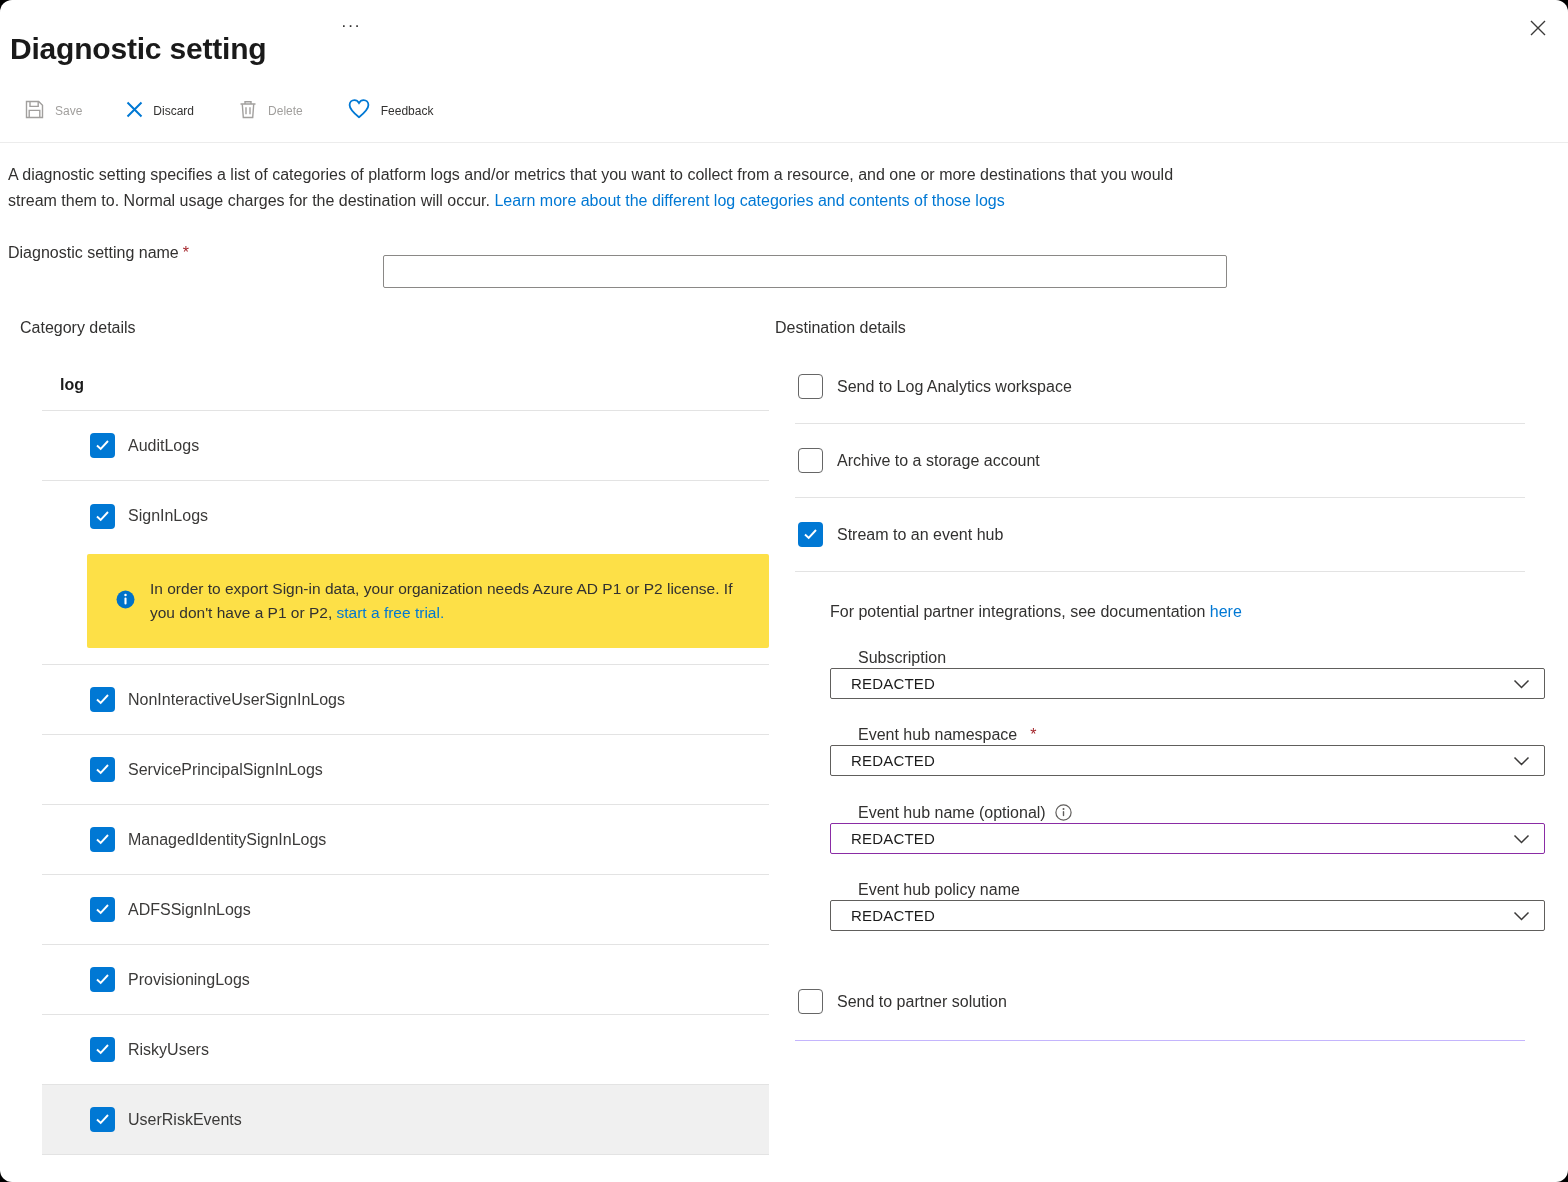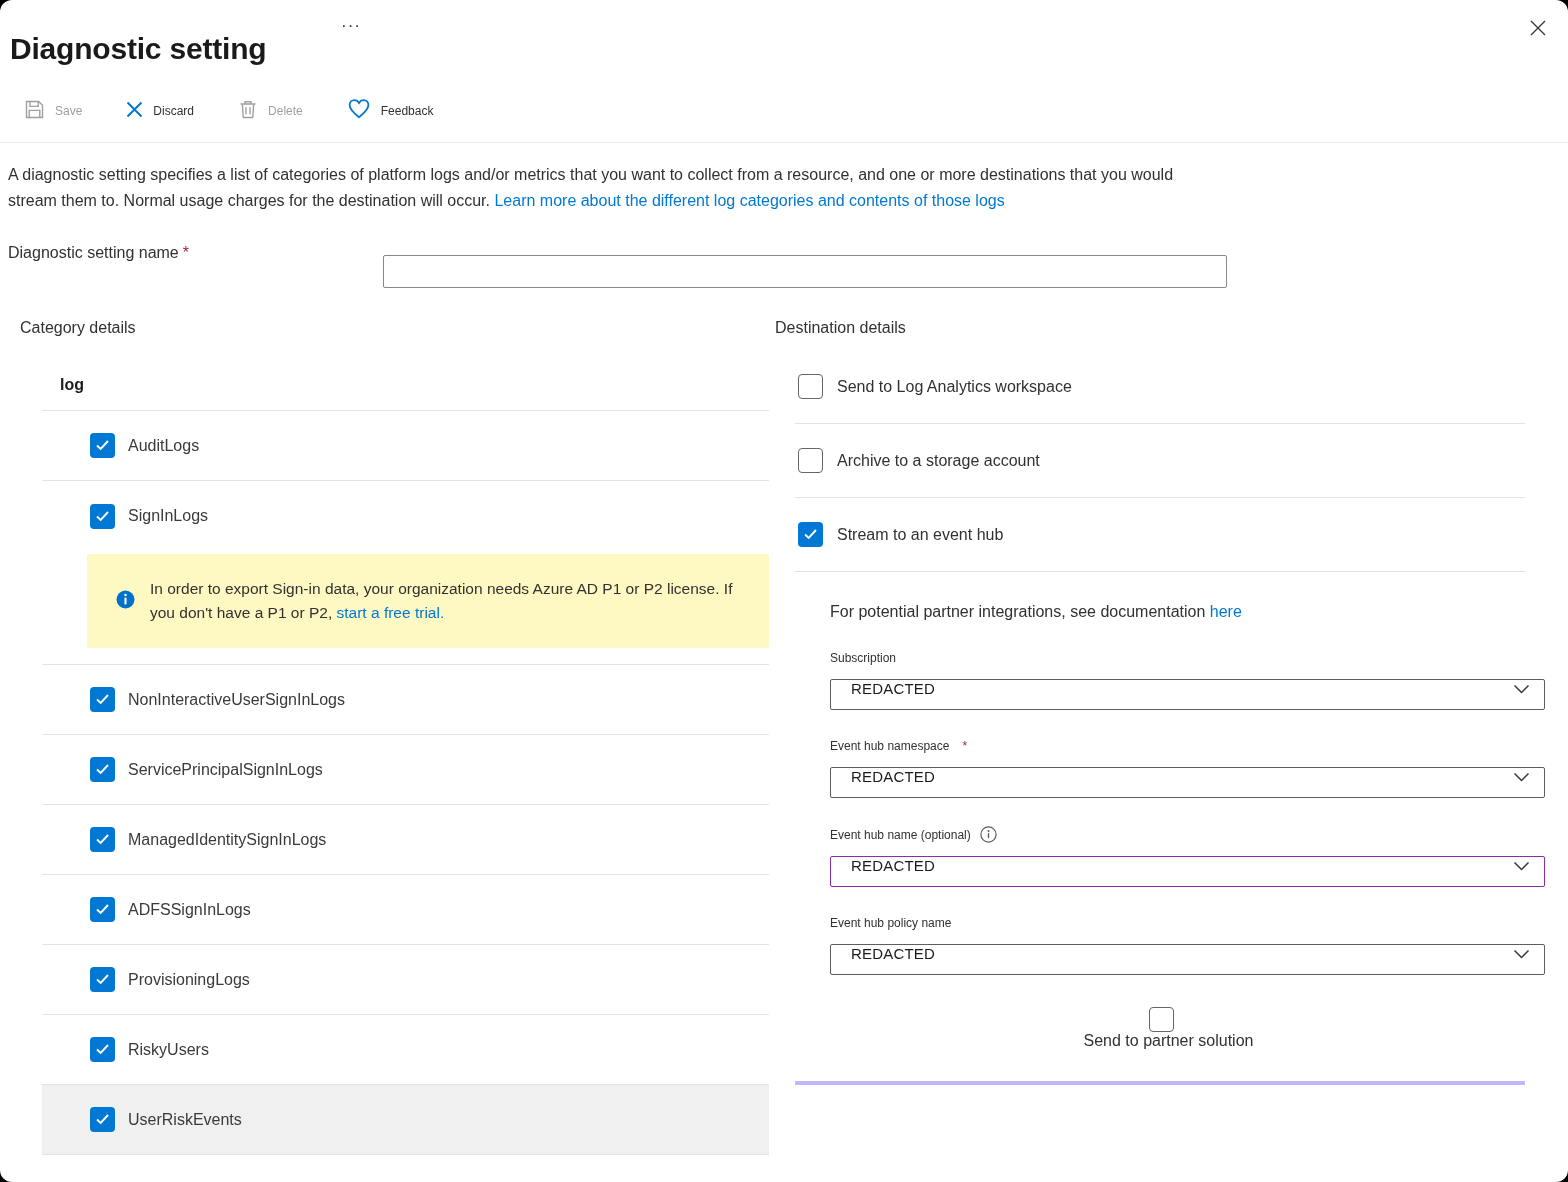--- a/index.html
+++ b/index.html
@@ -36,34 +36,34 @@
   .cat-row{height:70px;display:flex;align-items:center;border-bottom:1px solid #e3e3e3;padding-left:48px;box-sizing:border-box;cursor:pointer;}
   .cat-row.highlight{background:#f0f0f0;}
   .cat-section{border-bottom:1px solid #e3e3e3;}
   .cat-section .cat-row{border-bottom:none;}
   .row-label{font-size:16px;color:#3b3a39;margin-left:13px;}
   
   .cb{width:25px;height:25px;border-radius:4px;box-sizing:border-box;flex:0 0 auto;display:flex;align-items:center;justify-content:center;cursor:pointer;}
   .cb.checked{background:#0078d4;}
   .cb.unchecked{background:#fff;border:1px solid #666;}
   
-  .info-note{margin:3px 0 16px 45px;width:682px;min-height:94px;background:#fef9c3;border-radius:2px;display:flex;align-items:center;box-sizing:border-box;padding:14px 20px 14px 29px;justify-content:flex-end;}
+  .info-note{margin:3px 0 16px 45px;width:682px;min-height:94px;background:#fde047;border-radius:2px;display:flex;align-items:center;box-sizing:border-box;padding:14px 20px 14px 29px;justify-content:flex-end;}
   .info-note .txt{font-size:15.5px;line-height:24px;color:#323130;margin-left:15px;}
   
   .dest-rows{margin:12px 0 0 20px;width:730px;}
   .dest-row{height:74px;display:flex;align-items:center;border-bottom:1px solid #e3e3e3;padding-left:3px;box-sizing:border-box;cursor:pointer;}
   .dest-row .row-label{margin-left:14px;color:#323130;}
   .eventhub-panel{margin-left:35px;width:715px;padding-top:30px;}
   .partner-line{font-size:16px;line-height:20px;color:#323130;}
   .field{margin-top:28px;}
-  .field-label{font-size:12px;line-height:16px;color:#323130;display:flex;align-items:center;gap:9px;}
-  .combo{margin-top:13px;height:31px;border:1px solid #605e5c;border-radius:2px;display:flex;justify-content:space-between;padding:0 14px 0 20px;box-sizing:border-box;cursor:pointer;background:#fff;}
+  .field-label{font-size:16px;line-height:16px;color:#323130;display:flex;align-items:center;gap:9px;margin-left:28px;}
+  .combo{margin-top:2px;height:31px;border:1px solid #605e5c;border-radius:2px;display:flex;align-items:center;justify-content:space-between;padding:0 14px 0 20px;box-sizing:border-box;cursor:pointer;background:#fff;}
   .combo.purple{border:1px solid #8a2ca5;}
   .combo .val{font-size:15px;color:#1b1b1b;letter-spacing:.2px;}
-  .dest-row.last{margin-top:32px;height:78px;border-bottom:4px solid #c4b5fd;flex-direction:column;}
+  .dest-row.last{margin-top:32px;height:78px;border-bottom:1px solid #c4b5fd;}
   .info-outline{display:inline-flex;cursor:pointer;}
 </style>
 </head>
 <body>
 
 <div class="page">
 
   <div class="title">Diagnostic setting</div>
   <div class="overflow-dots">···</div>
   <div class="close-btn">

